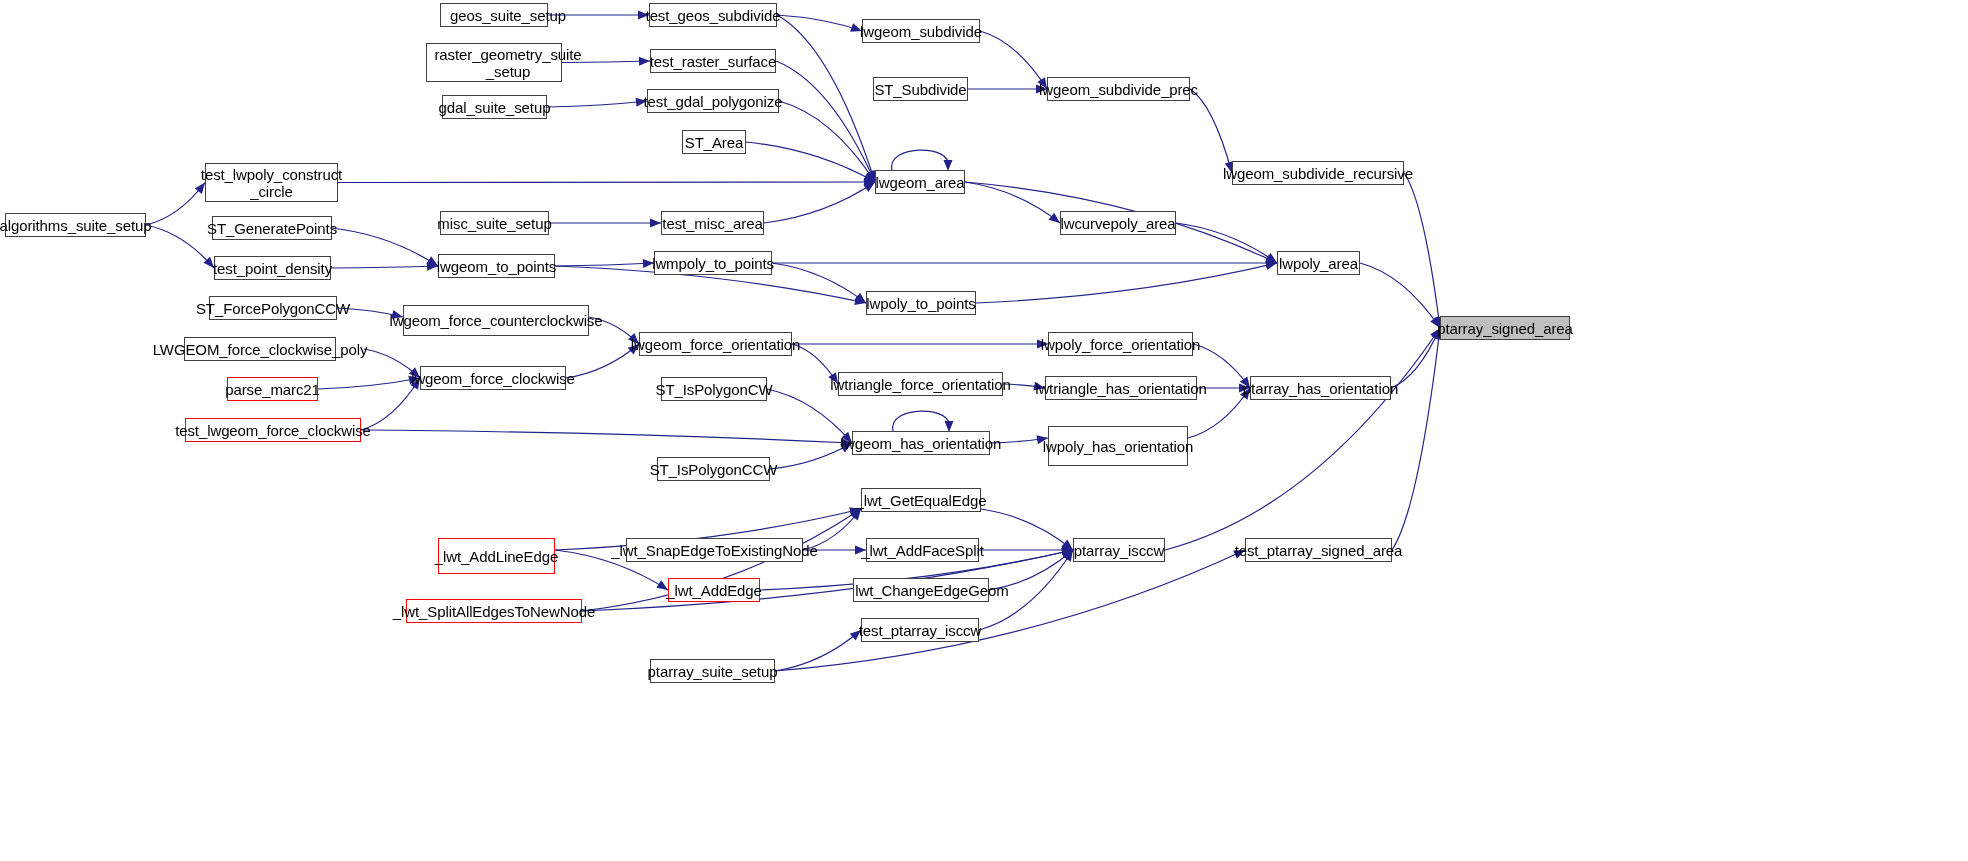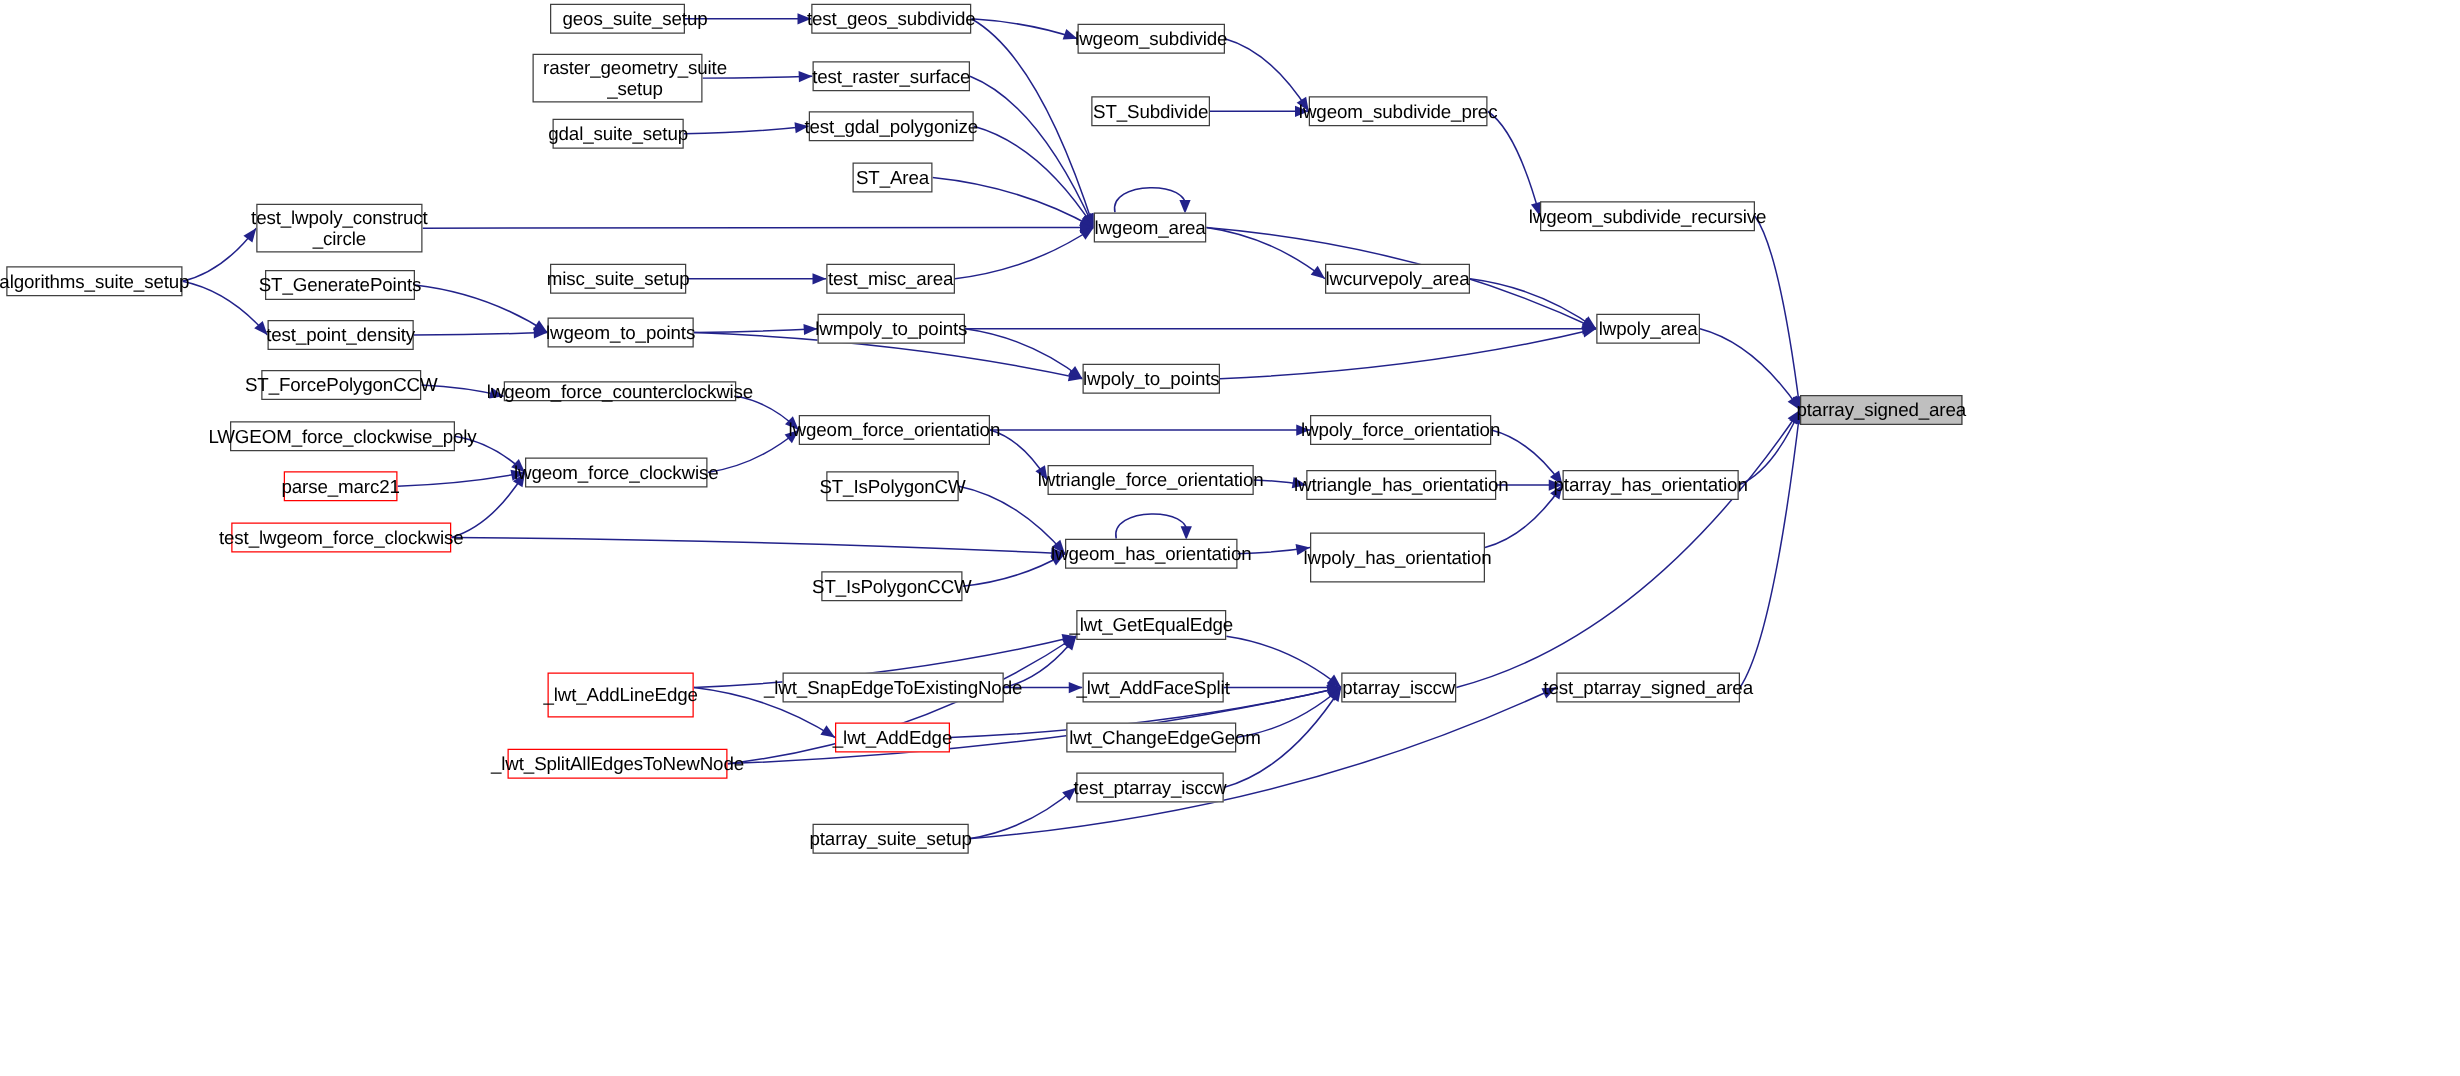--- a/index.html
+++ b/index.html
@@ -197,25 +197,25 @@
       <div class="node" style="left: 212px; top: 216px; width: 120px; height: 24px;">ST_GeneratePoints</div>
       <div class="node" style="left: 440px; top: 211px; width: 109px; height: 24px;">misc_suite_setup</div>
       <div class="node" style="left: 661px; top: 211px; width: 103px; height: 24px;">test_misc_area</div>
       <div class="node" style="left: 1060px; top: 211px; width: 116px; height: 24px;">lwcurvepoly_area</div>
       <div class="node" style="left: 1277px; top: 251px; width: 83px; height: 24px;">lwpoly_area</div>
       <div class="node" style="left: 214px; top: 256px; width: 117px; height: 24px;">test_point_density</div>
       <div class="node" style="left: 438px; top: 254px; width: 117px; height: 24px;">lwgeom_to_points</div>
       <div class="node" style="left: 654px; top: 251px; width: 118px; height: 24px;">lwmpoly_to_points</div>
       <div class="node" style="left: 866px; top: 291px; width: 110px; height: 24px;">lwpoly_to_points</div>
       <div class="node" style="left: 209px; top: 296px; width: 128px; height: 24px;">ST_ForcePolygonCCW</div>
-      <div class="node" style="left: 403px; top: 305px; width: 186px; height: 16px;">lwgeom_force_counterclockwise</div>
+      <div class="node" style="left: 403px; top: 305px; width: 186px; height: 31px;">lwgeom_force_counterclockwise</div>
       <div class="node highlight" style="left: 1440px; top: 316px; width: 130px; height: 24px;">ptarray_signed_area</div>
       <div class="node" style="left: 639px; top: 332px; width: 153px; height: 24px;">lwgeom_force_orientation</div>
       <div class="node" style="left: 1048px; top: 332px; width: 145px; height: 24px;">lwpoly_force_orientation</div>
-      <div class="node" style="left: 184px; top: 337px; width: 180px; height: 24px;">LWGEOM_force_clockwise_poly</div>
+      <div class="node" style="left: 184px; top: 337px; width: 152px; height: 24px;">LWGEOM_force_clockwise_poly</div>
       <div class="node" style="left: 661px; top: 377px; width: 106px; height: 24px;">ST_IsPolygonCW</div>
       <div class="node" style="left: 838px; top: 372px; width: 165px; height: 24px;">lwtriangle_force_orientation</div>
       <div class="node" style="left: 1045px; top: 376px; width: 152px; height: 24px;">lwtriangle_has_orientation</div>
       <div class="node" style="left: 1250px; top: 376px; width: 141px; height: 24px;">ptarray_has_orientation</div>
       <div class="node" style="left: 420px; top: 366px; width: 146px; height: 24px;">lwgeom_force_clockwise</div>
       <div class="node red" style="left: 227px; top: 377px; width: 91px; height: 24px;">parse_marc21</div>
       <div class="node" style="left: 1048px; top: 426px; width: 140px; height: 40px;">lwpoly_has_orientation</div>
       <div class="node" style="left: 852px; top: 431px; width: 138px; height: 24px;">lwgeom_has_orientation</div>
       <div class="node red" style="left: 185px; top: 418px; width: 176px; height: 24px;">test_lwgeom_force_clockwise</div>
       <div class="node" style="left: 657px; top: 457px; width: 113px; height: 24px;">ST_IsPolygonCCW</div>

